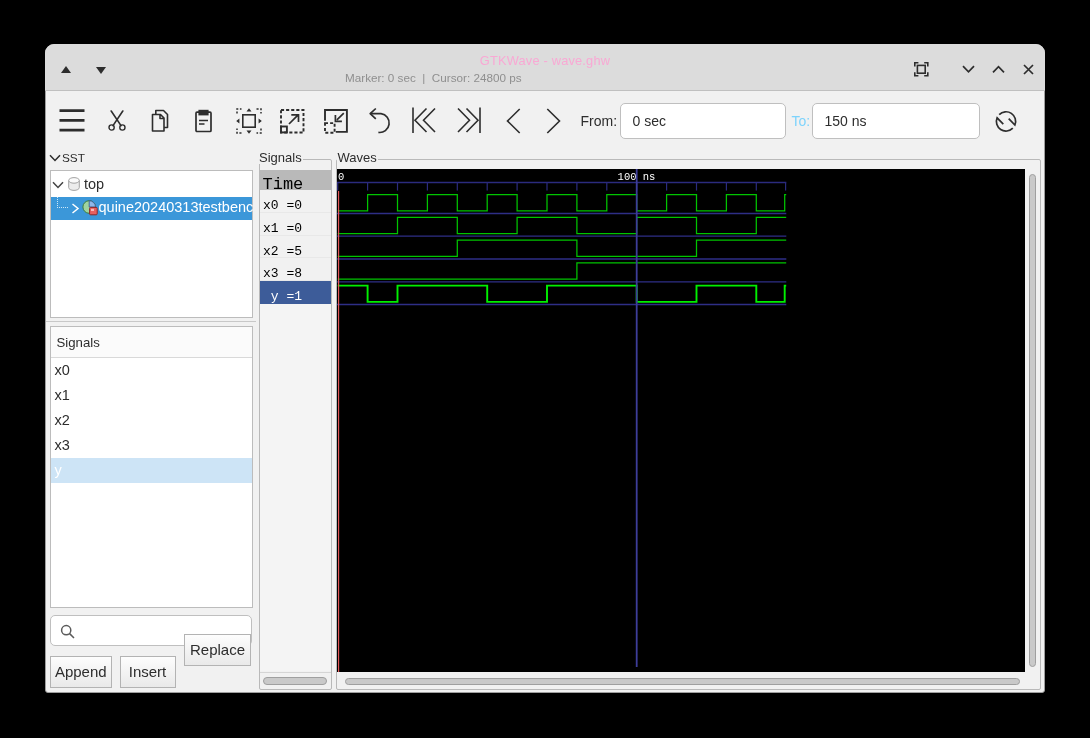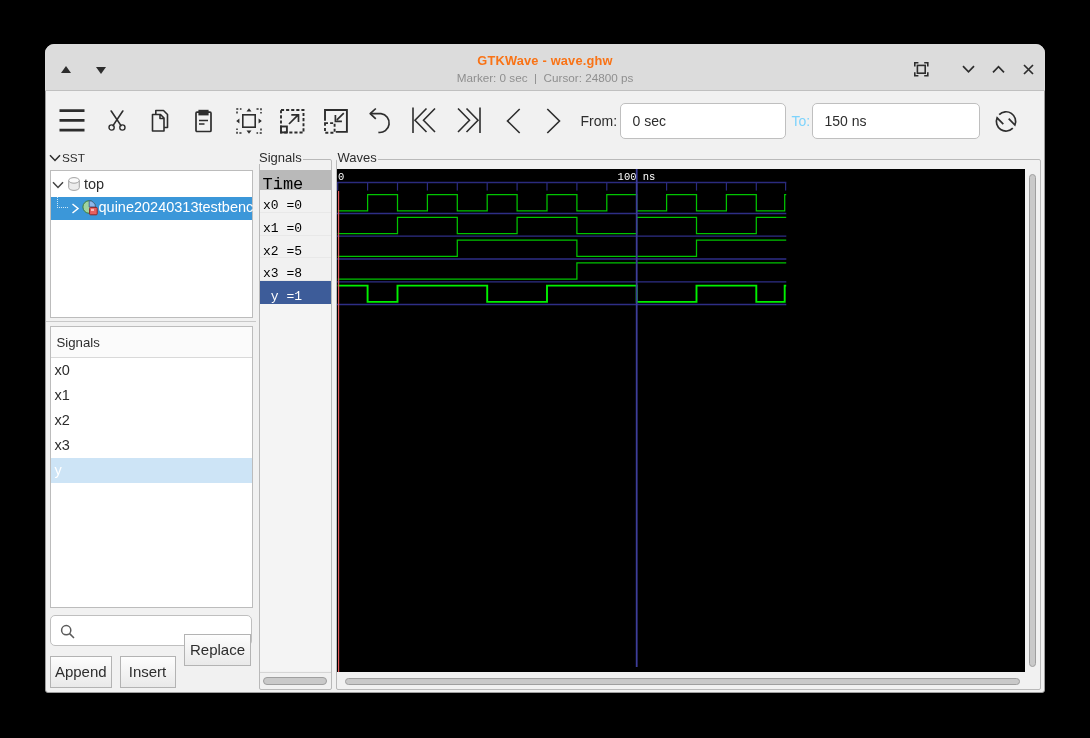--- a/index.html
+++ b/index.html
@@ -2,22 +2,22 @@
 <html><head><meta charset="utf-8"><title>GTKWave</title><style>
 *{margin:0;padding:0;box-sizing:border-box}
 html,body{width:1090px;height:738px;background:#000;overflow:hidden;
   font-family:"Liberation Sans",sans-serif}
 .ab{position:absolute}
 #win{position:absolute;left:45px;top:44px;width:1000px;height:649px;background:#f1f1f1;
   border:1px solid #9e9e9e;border-radius:9px 9px 3px 3px;overflow:hidden}
 #tbar{position:absolute;left:45px;top:44px;width:1000px;height:47px;background:#dcdcdc;
   border-bottom:1px solid #c0c0c0;border-radius:9px 9px 0 0}
 .title{position:absolute;left:345px;top:53px;width:400px;text-align:center;
-  font-size:12.8px;font-weight:bold;color:#f97316;letter-spacing:.2px}
-.subtitle{position:absolute;left:345px;top:71px;width:400px;text-align:center;
+  font-size:12.8px;font-weight:normal;color:#f9a8d4;letter-spacing:.2px}
+.subtitle{position:absolute;left:345px;top:71px;width:400px;text-align:left;
   font-size:11.7px;color:#8f8f8f}
 .tri-up{position:absolute;left:61px;top:66px;width:0;height:0;
   border-left:5.5px solid transparent;border-right:5.5px solid transparent;
   border-bottom:7px solid #2d2d2d}
 .tri-dn{position:absolute;left:95.5px;top:66.5px;width:0;height:0;
   border-left:5.8px solid transparent;border-right:5.8px solid transparent;
   border-top:7px solid #2d2d2d}
 .lbl{position:absolute;font-size:13px;color:#2c2c2c;background:#f1f1f1;line-height:13px;padding:0 1px}
 .entry{position:absolute;background:#fff;border:1px solid #bfbfbf;border-radius:5px;
   font-size:14px;color:#2d2d2d;line-height:34px;padding-left:12px}

